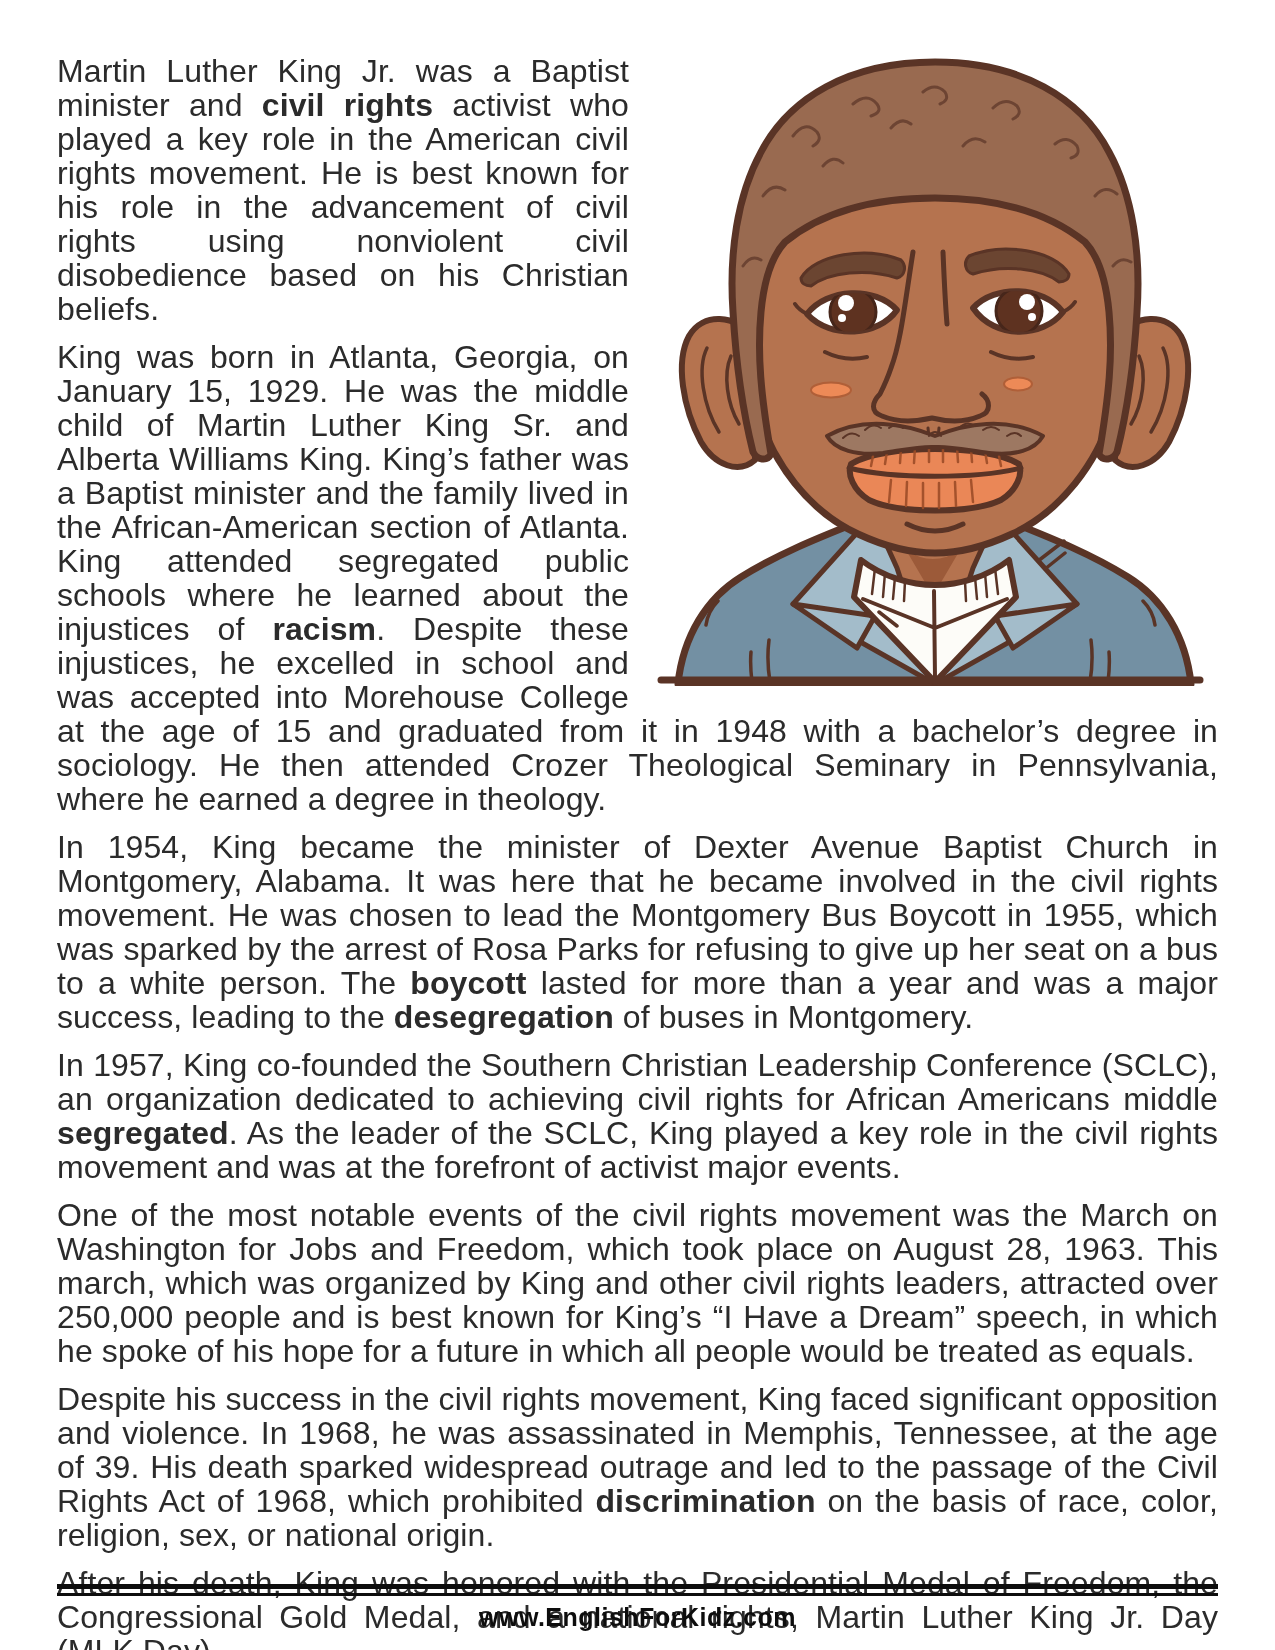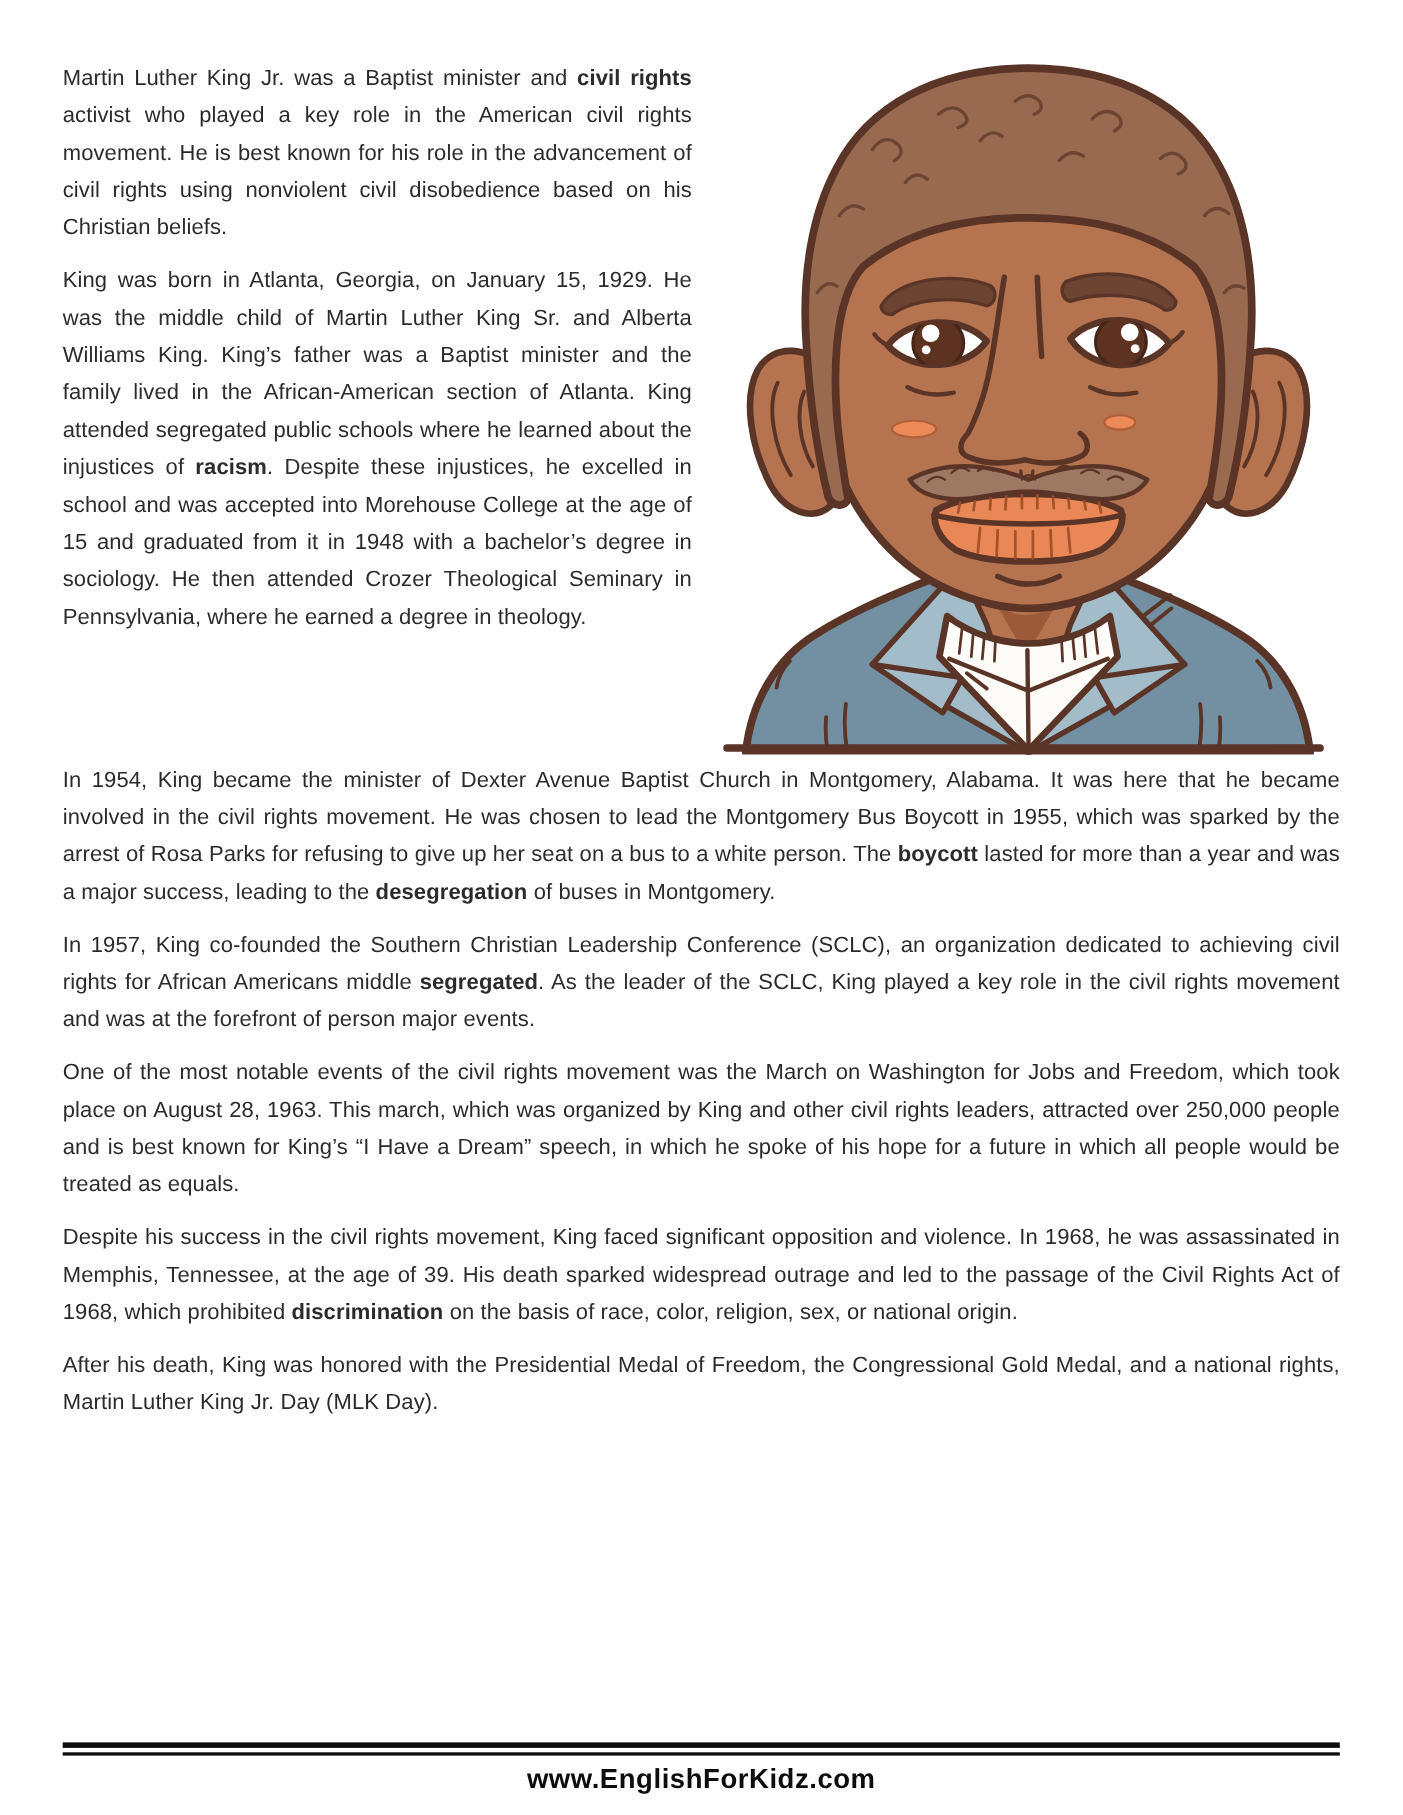--- a/index.html
+++ b/index.html
@@ -9,21 +9,21 @@
   }
   *{box-sizing:border-box;}
   html,body{margin:0;padding:0;}
   body{
     width:1275px;height:1650px;position:relative;background:#ffffff;
     font-family:"Liberation Sans","DejaVu Sans",sans-serif;color:var(--text);
     overflow:hidden;
   }
   .page{padding:54px 57px 0 57px;}
   .article p{
-    margin:0 0 14px 0;font-size:20px;line-height:34px;text-align:justify;
+    margin:0 0 14px 0;font-size:32px;line-height:34px;text-align:justify;
     letter-spacing:0.1px;
   }
   .article p b{font-weight:bold;}
   .portrait-box{
     float:right;width:575px;height:630px;margin:2px 0 6px 14px;
   }
   .portrait-box svg{display:block;width:100%;height:100%;}
   .clear{clear:both;height:0;}
   .footer{
     position:absolute;left:57px;right:57px;top:1584px;text-align:center;
@@ -117,21 +117,21 @@
           </g>
         </svg>
       </div>
 
       <p><span>Martin Luther King Jr. was a Baptist minister and </span><b>civil rights</b><span> activist who played a key role in the American civil rights movement. He is best known for his role in the advancement of civil rights using nonviolent civil disobedience based on his Christian beliefs.</span></p>
       <p><span>King was born in Atlanta, Georgia, on January 15, 1929. He was the middle child of Martin Luther King Sr. and Alberta Williams King. King’s father was a Baptist minister and the family lived in the African-American section of Atlanta. King attended segregated public schools where he learned about the injustices of </span><b>racism</b><span>. Despite these injustices, he excelled in school and was accepted into Morehouse College at the age of 15 and graduated from it in 1948 with a bachelor’s degree in sociology. He then attended Crozer Theological Seminary in Pennsylvania, where he earned a degree in theology.</span></p>
       <div class="clear"></div>
     </div>
 
     <p><span>In 1954, King became the minister of Dexter Avenue Baptist Church in Montgomery, Alabama. It was here that he became involved in the civil rights movement. He was chosen to lead the Montgomery Bus Boycott in 1955, which was sparked by the arrest of Rosa Parks for refusing to give up her seat on a bus to a white person. The </span><b>boycott</b><span> lasted for more than a year and was a major success, leading to the </span><b>desegregation</b><span> of buses in Montgomery.</span></p>
-    <p><span>In 1957, King co-founded the Southern Christian Leadership Conference (SCLC), an organization dedicated to achieving civil rights for African Americans middle </span><b>segregated</b><span>. As the leader of the SCLC, King played a key role in the civil rights movement and was at the forefront of person major events.</span></p>
+    <p><span>In 1957, King co-founded the Southern Christian Leadership Conference (SCLC), an organization dedicated to achieving civil rights for African Americans middle </span><b>segregated</b><span>. As the leader of the SCLC, King played a key role in the civil rights movement and was at the forefront of activist major events.</span></p>
     <p><span>One of the most notable events of the civil rights movement was the March on Washington for Jobs and Freedom, which took place on August 28, 1963. This march, which was organized by King and other civil rights leaders, attracted over 250,000 people and is best known for King’s “I Have a Dream” speech, in which he spoke of his hope for a future in which all people would be treated as equals.</span></p>
     <p><span>Despite his success in the civil rights movement, King faced significant opposition and violence. In 1968, he was assassinated in Memphis, Tennessee, at the age of 39. His death sparked widespread outrage and led to the passage of the Civil Rights Act of 1968, which prohibited </span><b>discrimination</b><span> on the basis of race, color, religion, sex, or national origin.</span></p>
     <p><span>After his death, King was honored with the Presidential Medal of Freedom, the Congressional Gold Medal, and a national rights, Martin Luther King Jr. Day (MLK Day).</span></p>
   </div>
 </div>
 
 <div class="footer">
   <div class="footer-rule-top"></div>
   <div class="footer-rule-bottom"></div>
   <span class="footer-url">www.EnglishForKidz.com</span>

